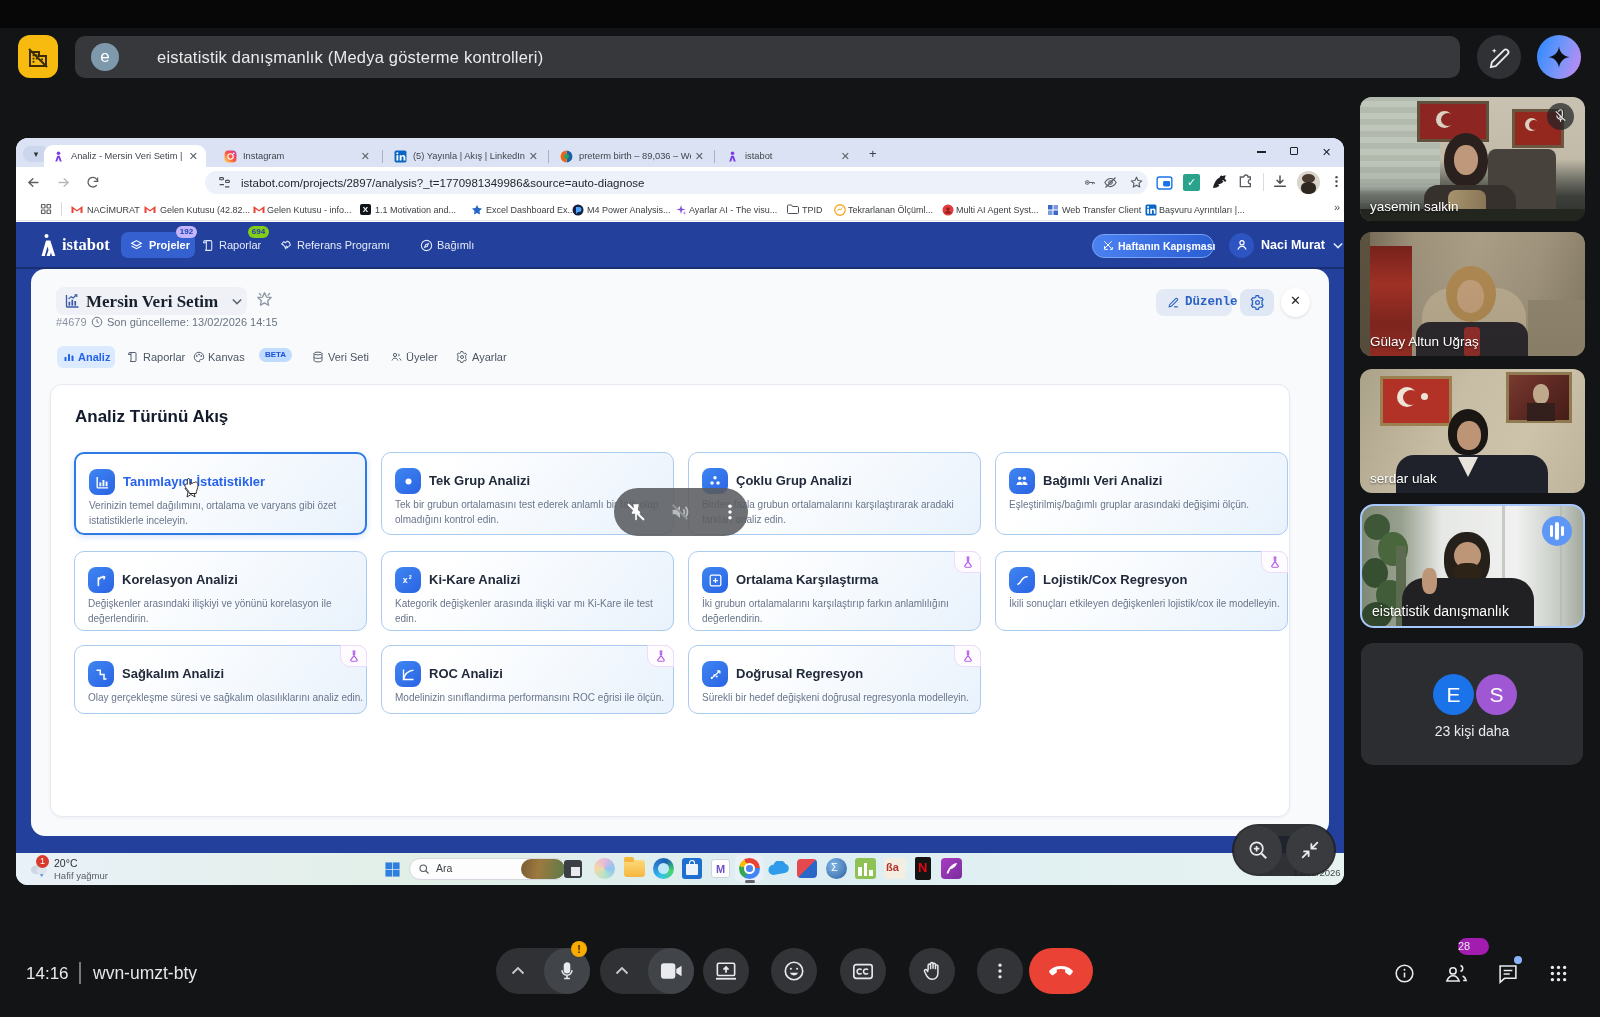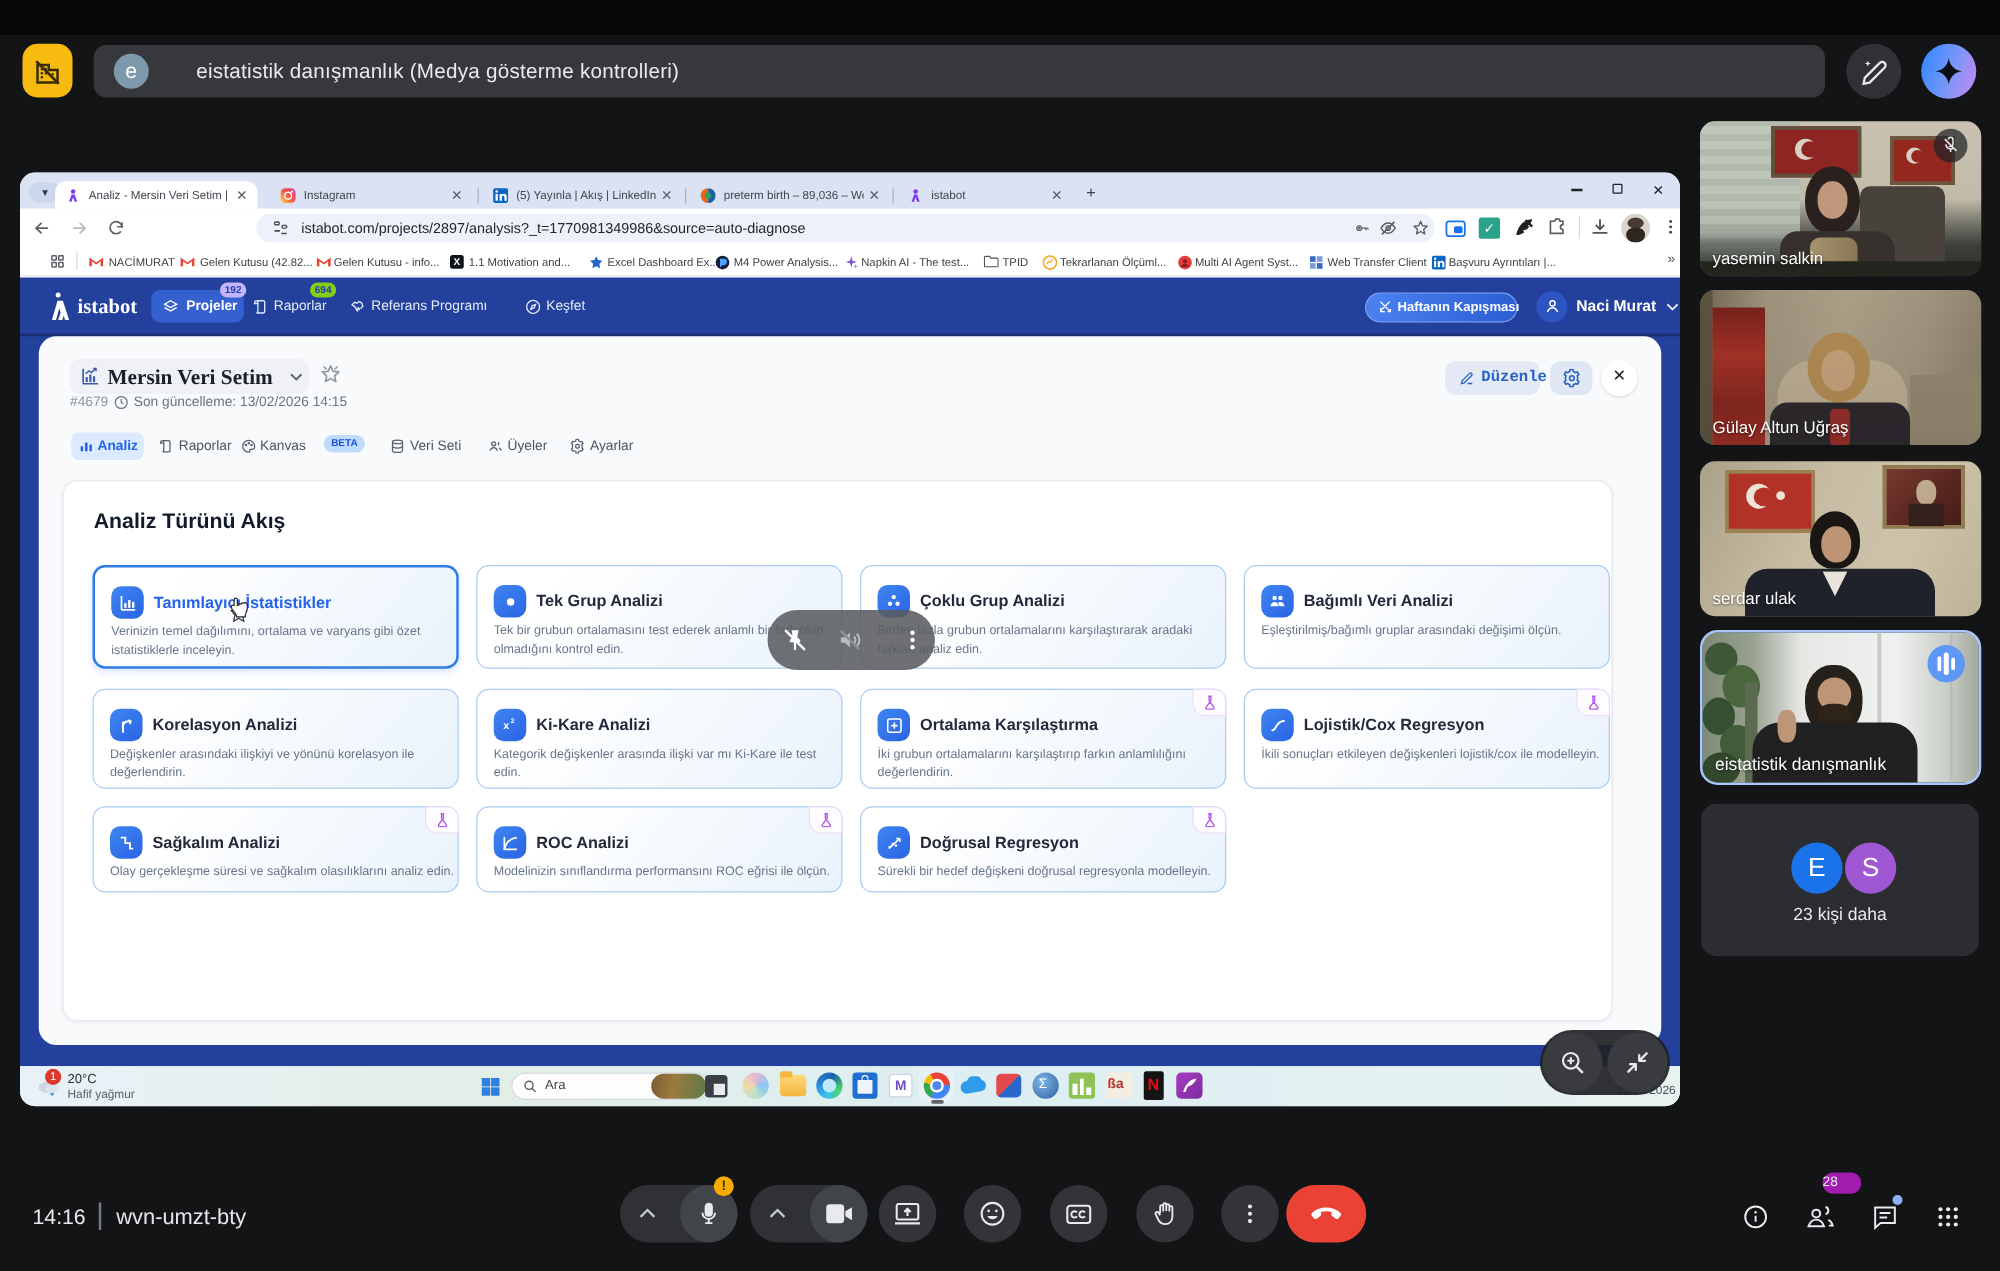--- a/index.html
+++ b/index.html
@@ -242,21 +242,21 @@
       <span class="bmt" style="left:470px;">Excel Dashboard Ex...</span>
     <svg class="abs bmi" style="left:556px;" width="12" height="12" viewBox="0 0 24 24">
         <circle cx="12" cy="12" r="11" fill="#14203c"></circle>
         <path d="M8 6 h6 a5 5 0 0 1 0 10 h-2 l-4 4 Z" fill="#4da3ff"></path>
       </svg>
       <span class="bmt" style="left:571px;">M4 Power Analysis...</span>
     <svg class="abs bmi" style="left:659px;" width="12" height="12" viewBox="0 0 24 24">
         <path d="M12 2 l2 7 7 2 -7 2 -2 7 -2-7 -7-2 7-2 Z" fill="#7f56d9"></path>
         <path d="M19 14 l1 3 3 1 -3 1 -1 3 -1-3 -3-1 3-1 Z" fill="#b18af8"></path>
       </svg>
-      <span class="bmt" style="left:673px;">Napkin AI - The test...</span>
+      <span class="bmt" style="left:673px;">Ayarlar AI - The visu...</span>
     <svg class="abs bmi" style="left:771px;" width="12" height="10" viewBox="0 0 24 20">
         <path d="M1 4 a2 2 0 0 1 2-2 h6 l2 3 h10 a2 2 0 0 1 2 2 v10 a2 2 0 0 1-2 2 H3 a2 2 0 0 1-2-2 Z" fill="none" stroke="#4d5156" stroke-width="2"></path>
       </svg>
       <span class="bmt" style="left:786px;">TPID</span>
     <svg class="abs bmi" style="left:818px;" width="12" height="12" viewBox="0 0 24 24">
         <circle cx="12" cy="12" r="10.5" fill="none" stroke="#f6a821" stroke-width="2.6"></circle>
         <path d="M7 14 l3-4 3 2 4-5" stroke="#f6a821" stroke-width="2" fill="none"></path>
       </svg>
       <span class="bmt" style="left:832px;">Tekrarlanan Ölçüml...</span>
     <svg class="abs bmi" style="left:926px;" width="12" height="12" viewBox="0 0 24 24">
@@ -303,21 +303,21 @@
       <div class="abs" style="left:232px; top:4px; width:21px; height:12px; border-radius:6px; background:#84cc16; color:#1e40af; font-size:8px; font-weight:bold; text-align:center; line-height:12px;">694</div>
       <svg class="abs" style="left:263px; top:17px;" width="14" height="13" viewBox="0 0 24 24" fill="none" stroke="#dfe7f8" stroke-width="2" stroke-linecap="round">
           <path d="M7 11 l-3-2 4-4 3 2 3-3 4 2 2 5 -3 3"></path>
           <path d="M7 11 c2 3 5 5 8 5 M10 16 l2 2 M13 13 l2 2"></path>
         </svg>
       <div class="abs" style="left:281px; top:17px; font-size:11px; color:#e4eaf7;">Referans Programı</div>
       <svg class="abs" style="left:404px; top:17px;" width="13" height="13" viewBox="0 0 24 24" fill="none" stroke="#dfe7f8" stroke-width="2">
           <circle cx="12" cy="12" r="9.5"></circle>
           <path d="M15.5 8.5 L13.5 13.5 L8.5 15.5 L10.5 10.5 Z"></path>
         </svg>
-      <div class="abs" style="left:421px; top:17px; font-size:11px; color:#e4eaf7;">Keşfet</div>
+      <div class="abs" style="left:421px; top:17px; font-size:11px; color:#e4eaf7;">Bağımlı</div>
       <div class="abs" style="left:1076px; top:12px; width:122px; height:24px; border-radius:12px; background:linear-gradient(100deg,#4b82f2,#2b5dd3); border:1px solid #79a3f5;"></div>
       <svg class="abs" style="left:1086px; top:17px;" width="13" height="13" viewBox="0 0 24 24" fill="none" stroke="#fff" stroke-width="2" stroke-linecap="round">
           <path d="M4 4 L18 18 M20 16 v4 h-4 M18 4 L4 18 M4 14 v6 h6" transform="scale(.9) translate(1.3 1.3)"></path>
         </svg>
       <div class="abs" style="left:1102px; top:18px; font-size:10.5px; font-weight:bold; color:#fff;">Haftanın Kapışması</div>
       <div class="abs" style="left:1213px; top:11px; width:25px; height:25px; border-radius:50%; background:#2d54c0;"></div>
       <svg class="abs" style="left:1219px; top:16px;" width="14" height="14" viewBox="0 0 24 24" fill="none" stroke="#fff" stroke-width="2">
           <circle cx="12" cy="8" r="3.6"></circle>
           <path d="M5 20 c1.5-4 4-6 7-6 s5.5 2 7 6"></path>
         </svg>

